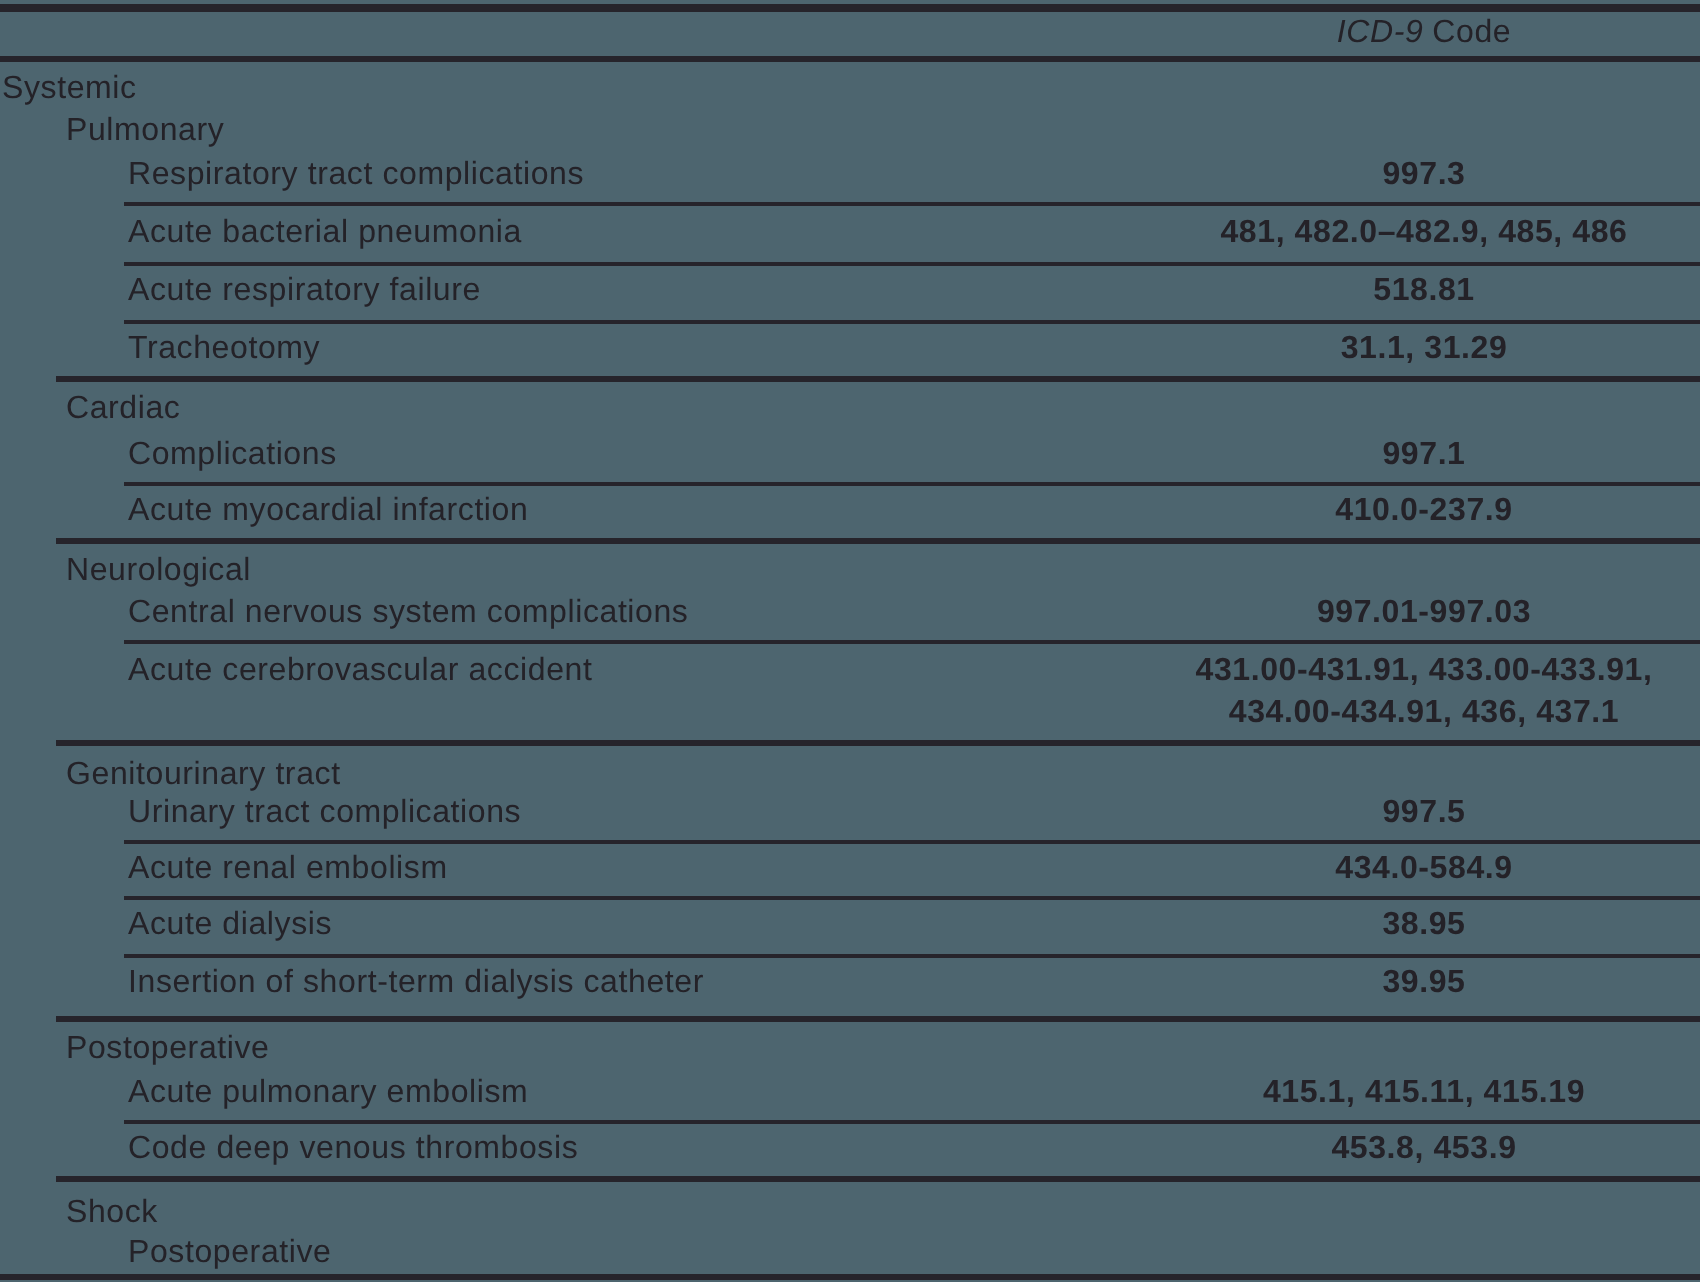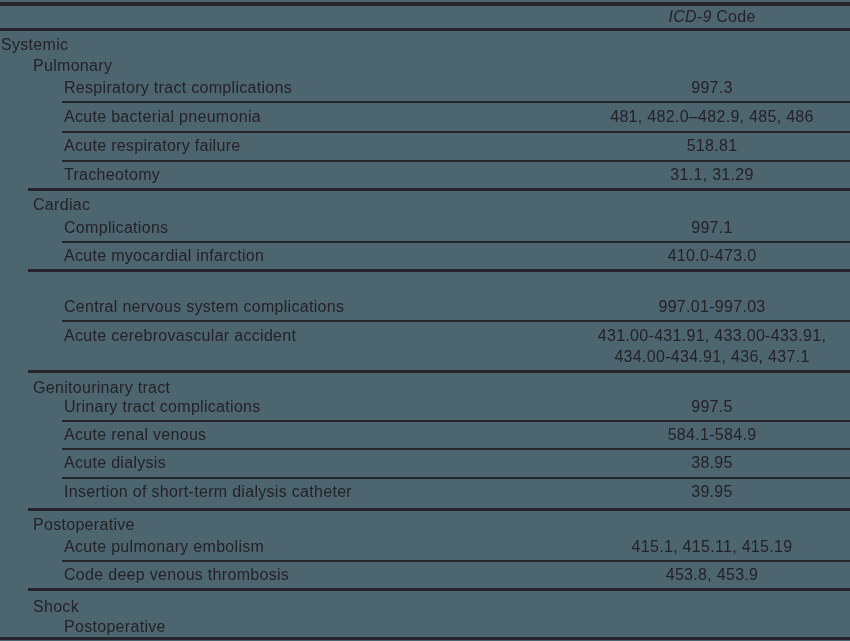--- a/index.html
+++ b/index.html
@@ -34,20 +34,21 @@
   .label { position: absolute; top: 0; }
   .i0 .label { left: 1px; }
   .i1 .label { left: 33px; }
   .i2 .label { left: 64px; }
   .code {
     position: absolute;
     left: 574px;
     width: 276px;
     top: 0;
     text-align: center;
+    font-weight: bold;
   }
   .code.twoline { line-height: 21px; }
   .header-code {
     position: absolute;
     left: 574px;
     width: 276px;
     top: 6px;
     height: 22px;
     line-height: 22px;
     text-align: center;
@@ -105,24 +106,27 @@
   </div>
 
   <div class="row i2" style="top:217px">
     <span class="label">Complications</span>
     <span class="code">997.1</span>
   </div>
   <div class="rule thin" style="top:241px"></div>
 
   <div class="row i2" style="top:245px">
     <span class="label">Acute myocardial infarction</span>
-    <span class="code">410.0-473.0</span>
+    <span class="code">410.0-237.9</span>
   </div>
   <div class="rule section" style="top:269px"></div>
 
+  <div class="row i1" style="top:275px">
+    <span class="label">Neurological</span>
+  </div>
 
   <div class="row i2" style="top:296px">
     <span class="label">Central nervous system complications</span>
     <span class="code">997.01-997.03</span>
   </div>
   <div class="rule thin" style="top:320px"></div>
 
   <div class="row i2" style="top:325px; height:44px;">
     <span class="label">Acute cerebrovascular accident</span>
     <span class="code twoline">
@@ -136,22 +140,22 @@
     <span class="label">Genitourinary tract</span>
   </div>
 
   <div class="row i2" style="top:396px">
     <span class="label">Urinary tract complications</span>
     <span class="code">997.5</span>
   </div>
   <div class="rule thin" style="top:420px"></div>
 
   <div class="row i2" style="top:424px">
-    <span class="label">Acute renal venous</span>
-    <span class="code">584.1-584.9</span>
+    <span class="label">Acute renal embolism</span>
+    <span class="code">434.0-584.9</span>
   </div>
   <div class="rule thin" style="top:448px"></div>
 
   <div class="row i2" style="top:452px">
     <span class="label">Acute dialysis</span>
     <span class="code">38.95</span>
   </div>
   <div class="rule thin" style="top:477px"></div>
 
   <div class="row i2" style="top:481px">

